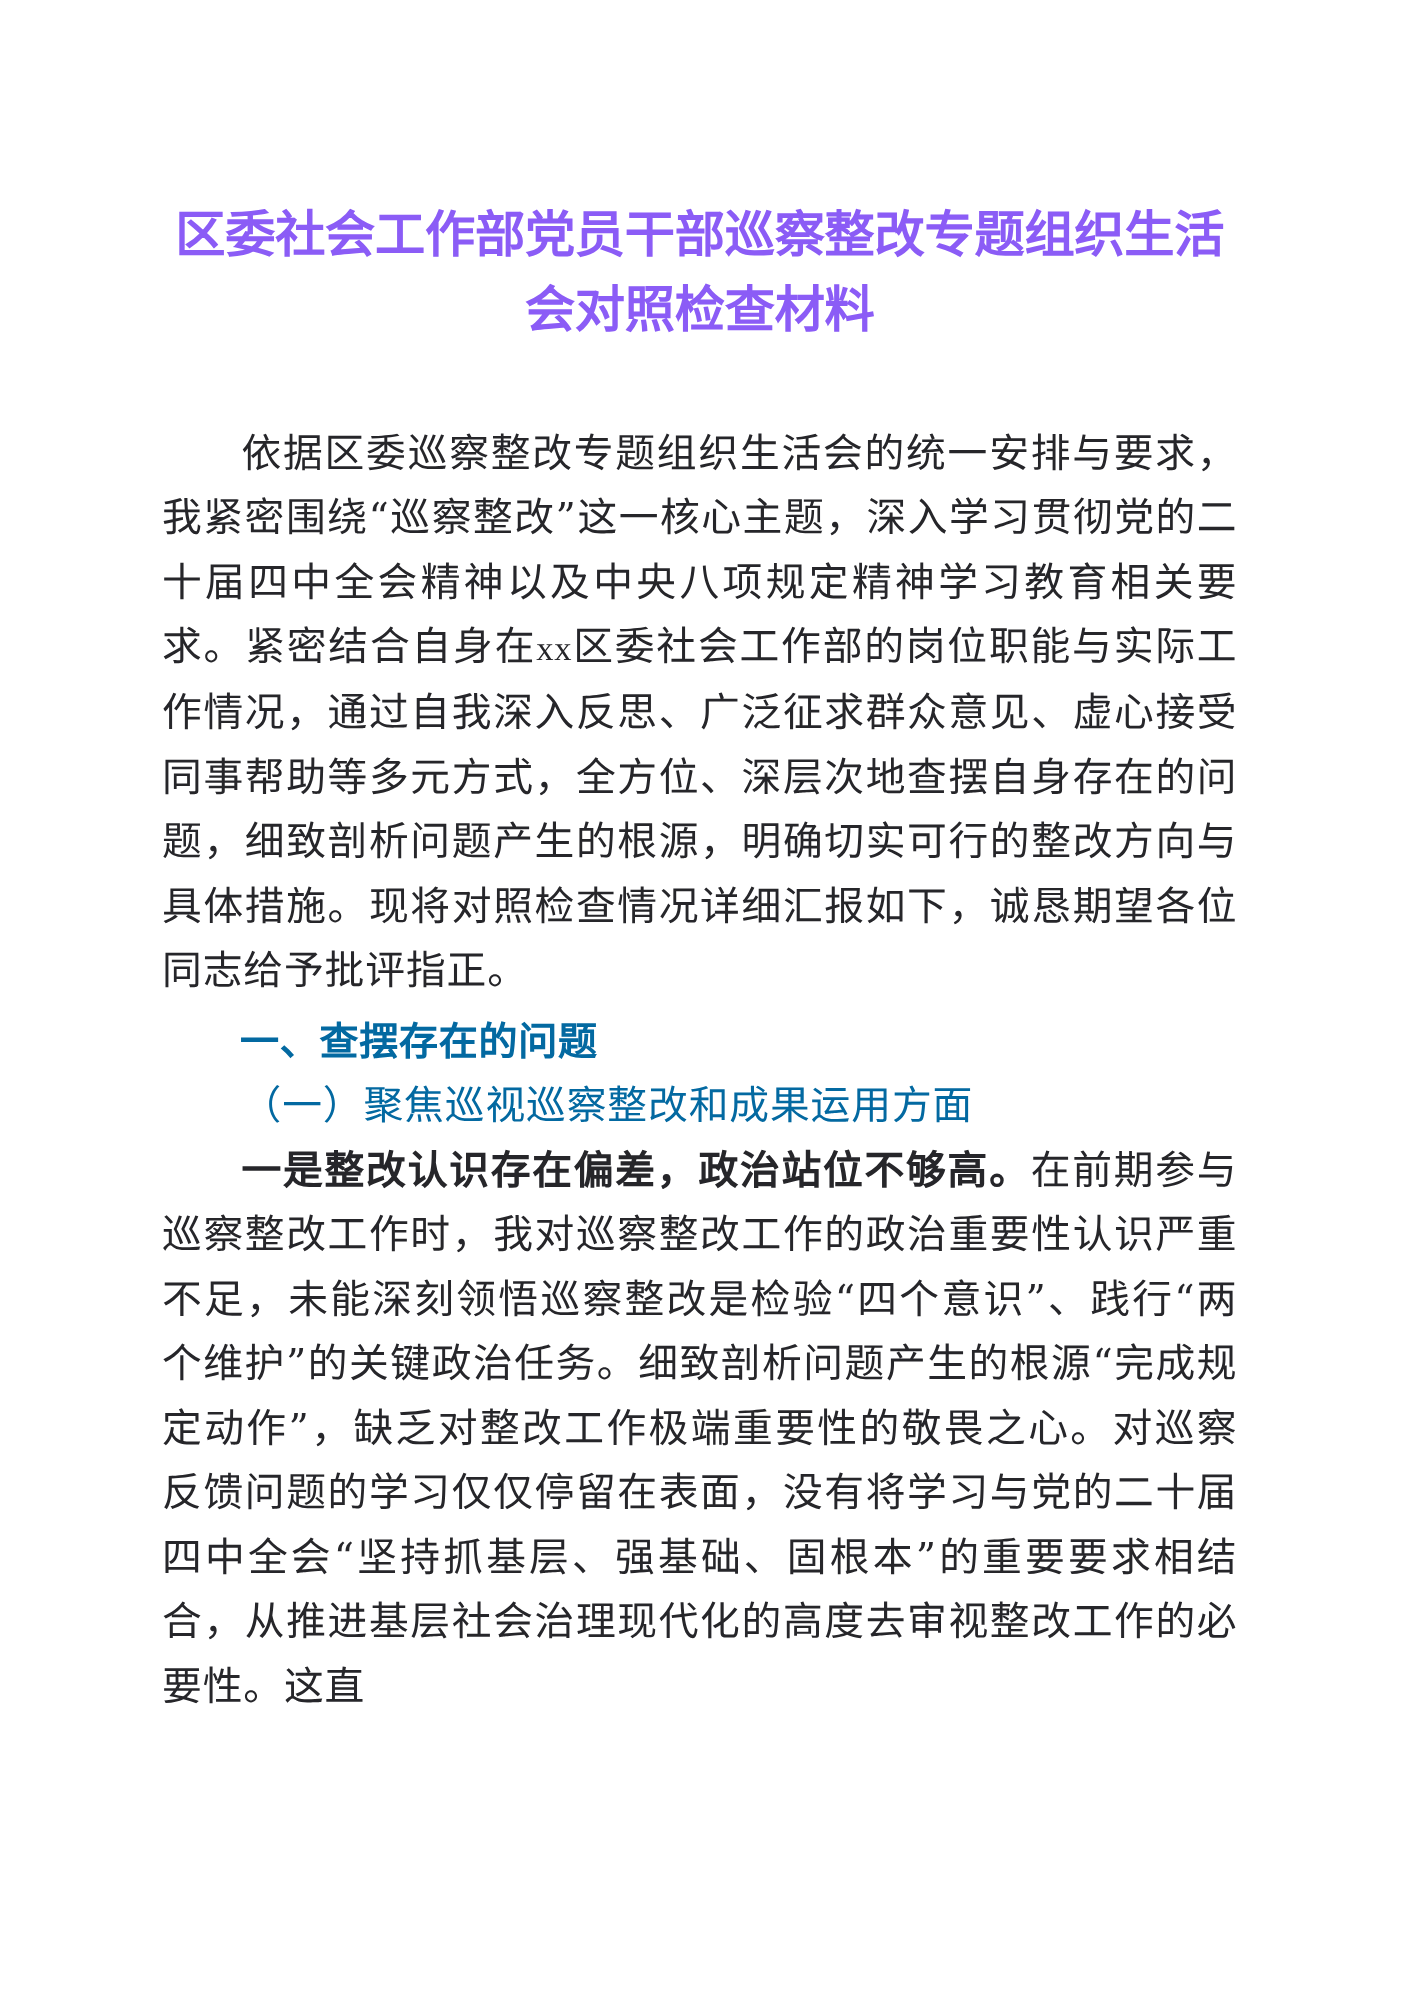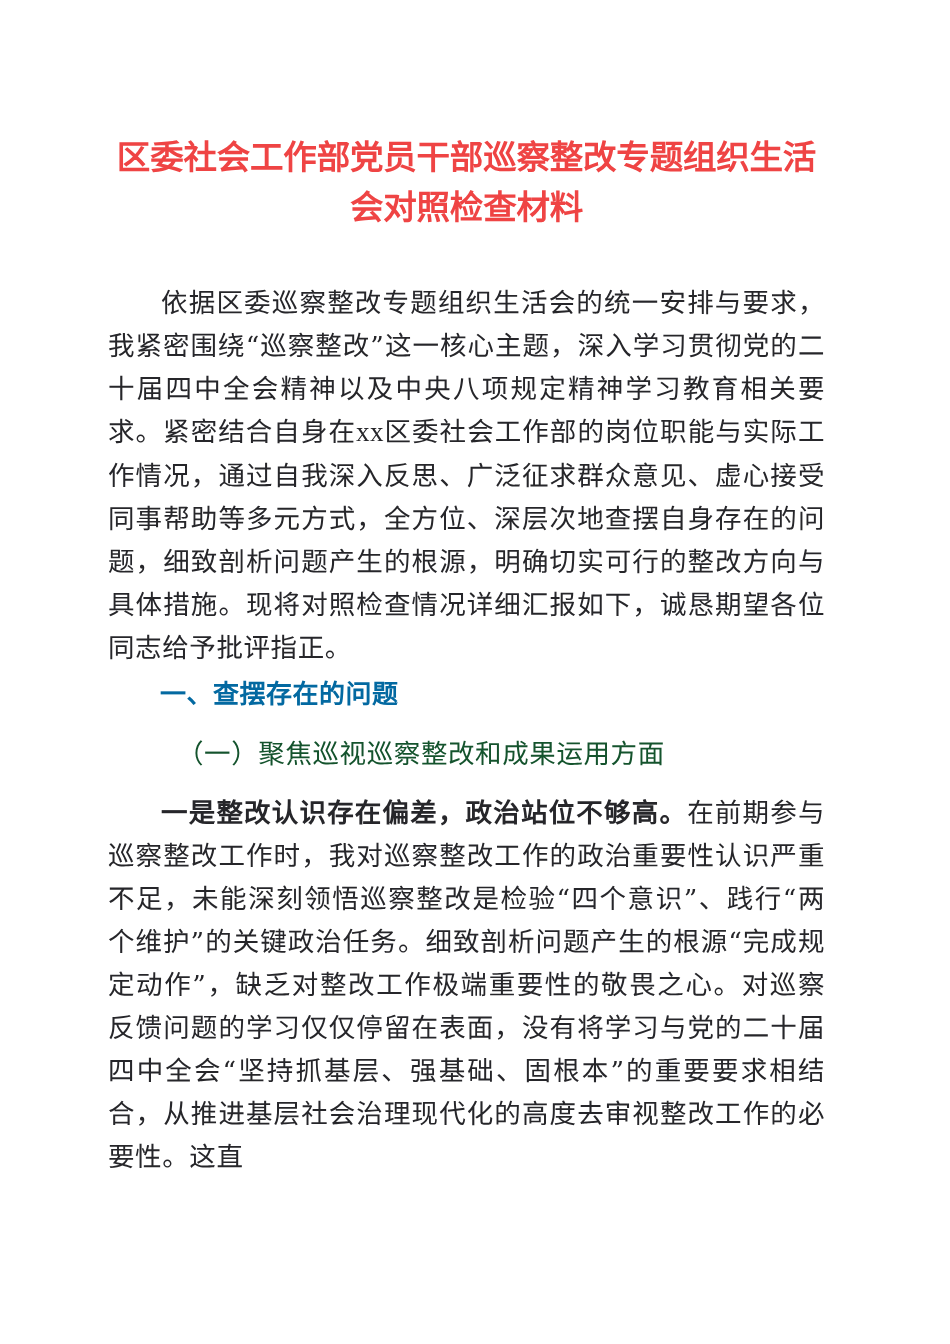--- a/index.html
+++ b/index.html
@@ -37,21 +37,21 @@
   .doc-title {
     margin: 0;
     padding: 0;
     padding-top: 133px;
     font-family: "Liberation Serif", "DejaVu Serif", serif;
     font-weight: bold;
     font-size: 33.5px;
     line-height: 50px;
     text-align: center;
     letter-spacing: -0.2px;
-    color: #ef4444;
+    color: #8b5cf6;
     text-rendering: optimizeLegibility;
   }
 
   p.para {
     margin: 0;
     text-indent: 2em;
     font-family: "DejaVu Serif", "Liberation Serif", serif;
     font-size: 26.5px;
     line-height: 43px;
     color: #26262a;
@@ -74,40 +74,40 @@
     font-family: "Liberation Sans", "DejaVu Sans", sans-serif;
     font-weight: bold;
     font-size: 26px;
     line-height: 43px;
     letter-spacing: 0.5px;
     color: #0369a1;
   }
 
   
   h3.sub-heading {
-    margin: 16px;
+    margin: 0;
     padding: 0;
     text-indent: 2em;
     font-family: "DejaVu Serif", "Liberation Serif", serif;
     font-weight: normal;
     font-size: 26.5px;
     line-height: 43px;
     letter-spacing: 0.6px;
-    color: #14532d;
+    color: #0369a1;
   }
 
   
   .bold-run {
     font-weight: bold;
     letter-spacing: 0.6px;
   }
 
   .latin {
     font-family: "Liberation Serif", "DejaVu Serif", serif;
-    font-size: 27px;
+    font-size: 23px;
     letter-spacing: 0.5px;
   }
 </style>
 </head>
 <body>
 
 <div class="page">
   <div class="content">
 
     <h1 class="doc-title">

